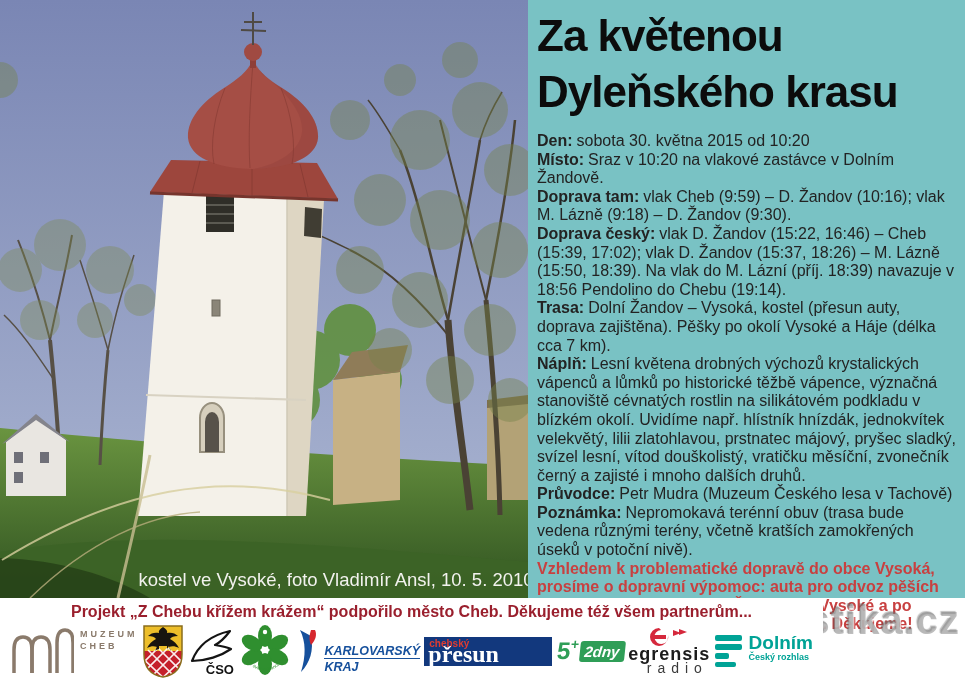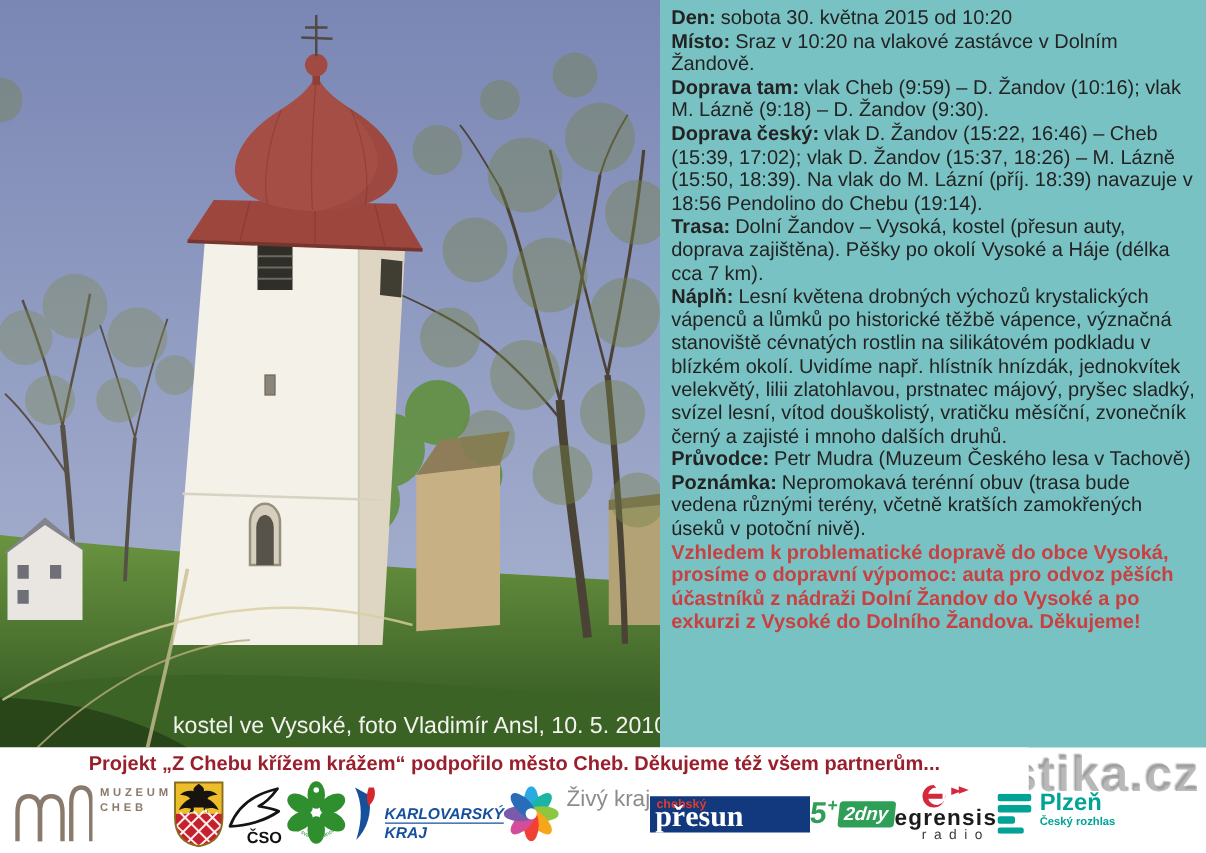--- a/index.html
+++ b/index.html
@@ -44,21 +44,21 @@
   .denik-small{position:absolute;left:5px;top:1px;font-size:10px;font-weight:bold;color:#e03c31;}
   .denik-big{position:absolute;left:4px;bottom:-2px;font-size:24px;font-weight:bold;
              font-family:"Liberation Serif",serif;color:#ffffff;letter-spacing:0px;}
   .p52{display:flex;align-items:center;transform:skewX(-6deg);font-weight:bold;}
   .p52-five{font-size:24px;color:#2f9e57;line-height:24px;}
   .p52-plus{font-size:14px;color:#2f9e57;vertical-align:super;position:relative;top:-7px;}
   .p52-box{background:#2f9e57;color:#ffffff;font-size:15px;font-style:italic;
            padding:2px 5px;border-radius:3px;margin-left:1px;}
   .egr-wrap{display:flex;flex-direction:column;align-items:center;line-height:14px;}
   .egr-name{font-size:18px;font-weight:bold;color:#1b1b1b;letter-spacing:1px;}
-  .egr-radio{font-size:11px;color:#3a3a3a;letter-spacing:6px;margin-left:16px;}
+  .egr-radio{font-size:14px;color:#3a3a3a;letter-spacing:6px;margin-left:16px;}
   .cro-text{margin-left:6px;line-height:15px;}
   .cro-line1{font-size:19px;font-weight:bold;color:#00a396;}
   .cro-line2{font-size:9px;font-weight:bold;color:#00a396;}
 </style>
 </head>
 <body>
 
 <div class="poster">
 
   <div class="photo">
@@ -206,20 +206,21 @@
         <path d="M2,560 C120,488 220,470 330,500" stroke-width="2"></path>
         <path d="M30,598 C90,540 150,515 200,512" stroke-width="1.5" stroke="#b8ad7c"></path>
         <path d="M150,455 C140,505 128,555 118,598" stroke-width="3" stroke="#c9bf92"></path>
       </g>
 
       <text x="336" y="586" text-anchor="middle" font-size="18.5" fill="#f2f2ee" font-family="Liberation Sans, sans-serif">kostel ve Vysoké, foto Vladimír Ansl, 10. 5. 2010</text>
     </svg>
   </div>
 
   <div class="panel">
+    <h1>Za květenou Dyleňského krasu</h1>
     <div class="info">
       <p><strong>Den:</strong><span>sobota 30. května 2015 od 10:20</span></p>
       <p><strong>Místo:</strong><span>Sraz v 10:20 na vlakové zastávce v Dolním Žandově.</span></p>
       <p><strong>Doprava tam:</strong><span>vlak Cheb (9:59) – D. Žandov (10:16); vlak M. Lázně (9:18) – D. Žandov (9:30).</span></p>
       <p><strong>Doprava český:</strong><span>vlak D. Žandov (15:22, 16:46) – Cheb (15:39, 17:02); vlak D. Žandov (15:37, 18:26) – M. Lázně (15:50, 18:39). Na vlak do M. Lázní (příj. 18:39) navazuje v 18:56 Pendolino do Chebu (19:14).</span></p>
       <p><strong>Trasa:</strong><span>Dolní Žandov – Vysoká, kostel (přesun auty, doprava zajištěna). Pěšky po okolí Vysoké a Háje (délka cca 7 km).</span></p>
       <p><strong>Náplň:</strong><span>Lesní květena drobných výchozů krystalických vápenců a lůmků po historické těžbě vápence, význačná stanoviště cévnatých rostlin na silikátovém podkladu v blízkém okolí. Uvidíme např. hlístník hnízdák, jednokvítek velekvětý, lilii zlatohlavou, prstnatec májový, pryšec sladký, svízel lesní, vítod douškolistý, vratičku měsíční, zvonečník černý a zajisté i mnoho dalších druhů.</span></p>
       <p><strong>Průvodce:</strong><span>Petr Mudra (Muzeum Českého lesa v Tachově)</span></p>
       <p><strong>Poznámka:</strong><span>Nepromokavá terénní obuv (trasa bude vedena různými terény, včetně kratších zamokřených úseků v potoční nivě).</span></p>
       <p class="notice">Vzhledem k problematické dopravě do obce Vysoká, prosíme o dopravní výpomoc: auta pro odvoz pěších účastníků z nádraži Dolní Žandov do Vysoké a po exkurzi z Vysoké do Dolního Žandova. Děkujeme!</p>
@@ -304,36 +305,20 @@
         <svg width="24" height="46" viewBox="0 0 24 46">
           <path d="M4,2 C10,14 10,28 5,44 C14,35 18,22 15,8 Z" fill="#16509c"></path>
           <path d="M15,2 C13,8 13,12 15,17 C20,12 21,6 19,2 Z" fill="#d6272e"></path>
         </svg>
         <div class="kk-text">
           <span class="kk-line1">KARLOVARSKÝ</span><br>
           <span class="kk-line2">KRAJ</span>
         </div>
       </div>
 
-      <div class="logo">
-        <svg width="44" height="44" viewBox="0 0 44 44">
-          <g transform="translate(22,22)">
-            <ellipse rx="6" ry="13" cy="-9" fill="#29abe2" transform="rotate(0)"></ellipse>
-            <ellipse rx="6" ry="13" cy="-9" fill="#1cb5a3" transform="rotate(45)"></ellipse>
-            <ellipse rx="6" ry="13" cy="-9" fill="#8dc63f" transform="rotate(90)"></ellipse>
-            <ellipse rx="6" ry="13" cy="-9" fill="#f7a61b" transform="rotate(135)"></ellipse>
-            <ellipse rx="6" ry="13" cy="-9" fill="#ef4136" transform="rotate(180)"></ellipse>
-            <ellipse rx="6" ry="13" cy="-9" fill="#d34d9a" transform="rotate(225)"></ellipse>
-            <ellipse rx="6" ry="13" cy="-9" fill="#7a5bab" transform="rotate(270)"></ellipse>
-            <ellipse rx="6" ry="13" cy="-9" fill="#2b6cb8" transform="rotate(315)"></ellipse>
-            <circle r="4.5" fill="#ffffff"></circle>
-          </g>
-        </svg>
-        <div class="zk-label">Živý kraj</div>
-      </div>
 
       <div class="logo">
         <div class="denik-box">
           <span class="denik-small">chebský</span>
           <span class="denik-big">přesun</span>
         </div>
       </div>
 
       <div class="logo p52">
         <span class="p52-five">5</span>
@@ -355,20 +340,20 @@
       <div class="logo">
         <svg width="28" height="32" viewBox="0 0 28 32">
           <g fill="#00a396">
             <rect x="0" y="0" width="27" height="6" rx="2"></rect>
             <rect x="0" y="9" width="27" height="6" rx="2"></rect>
             <rect x="0" y="18" width="14" height="6" rx="2"></rect>
             <rect x="0" y="27" width="21" height="5" rx="2"></rect>
           </g>
         </svg>
         <div class="cro-text">
-          <div class="cro-line1">Plzeň</div>
+          <div class="cro-line1">Dolním</div>
           <div class="cro-line2">Český rozhlas</div>
         </div>
       </div>
 
     </div>
   </div>
 </div>
 
 </body></html>

